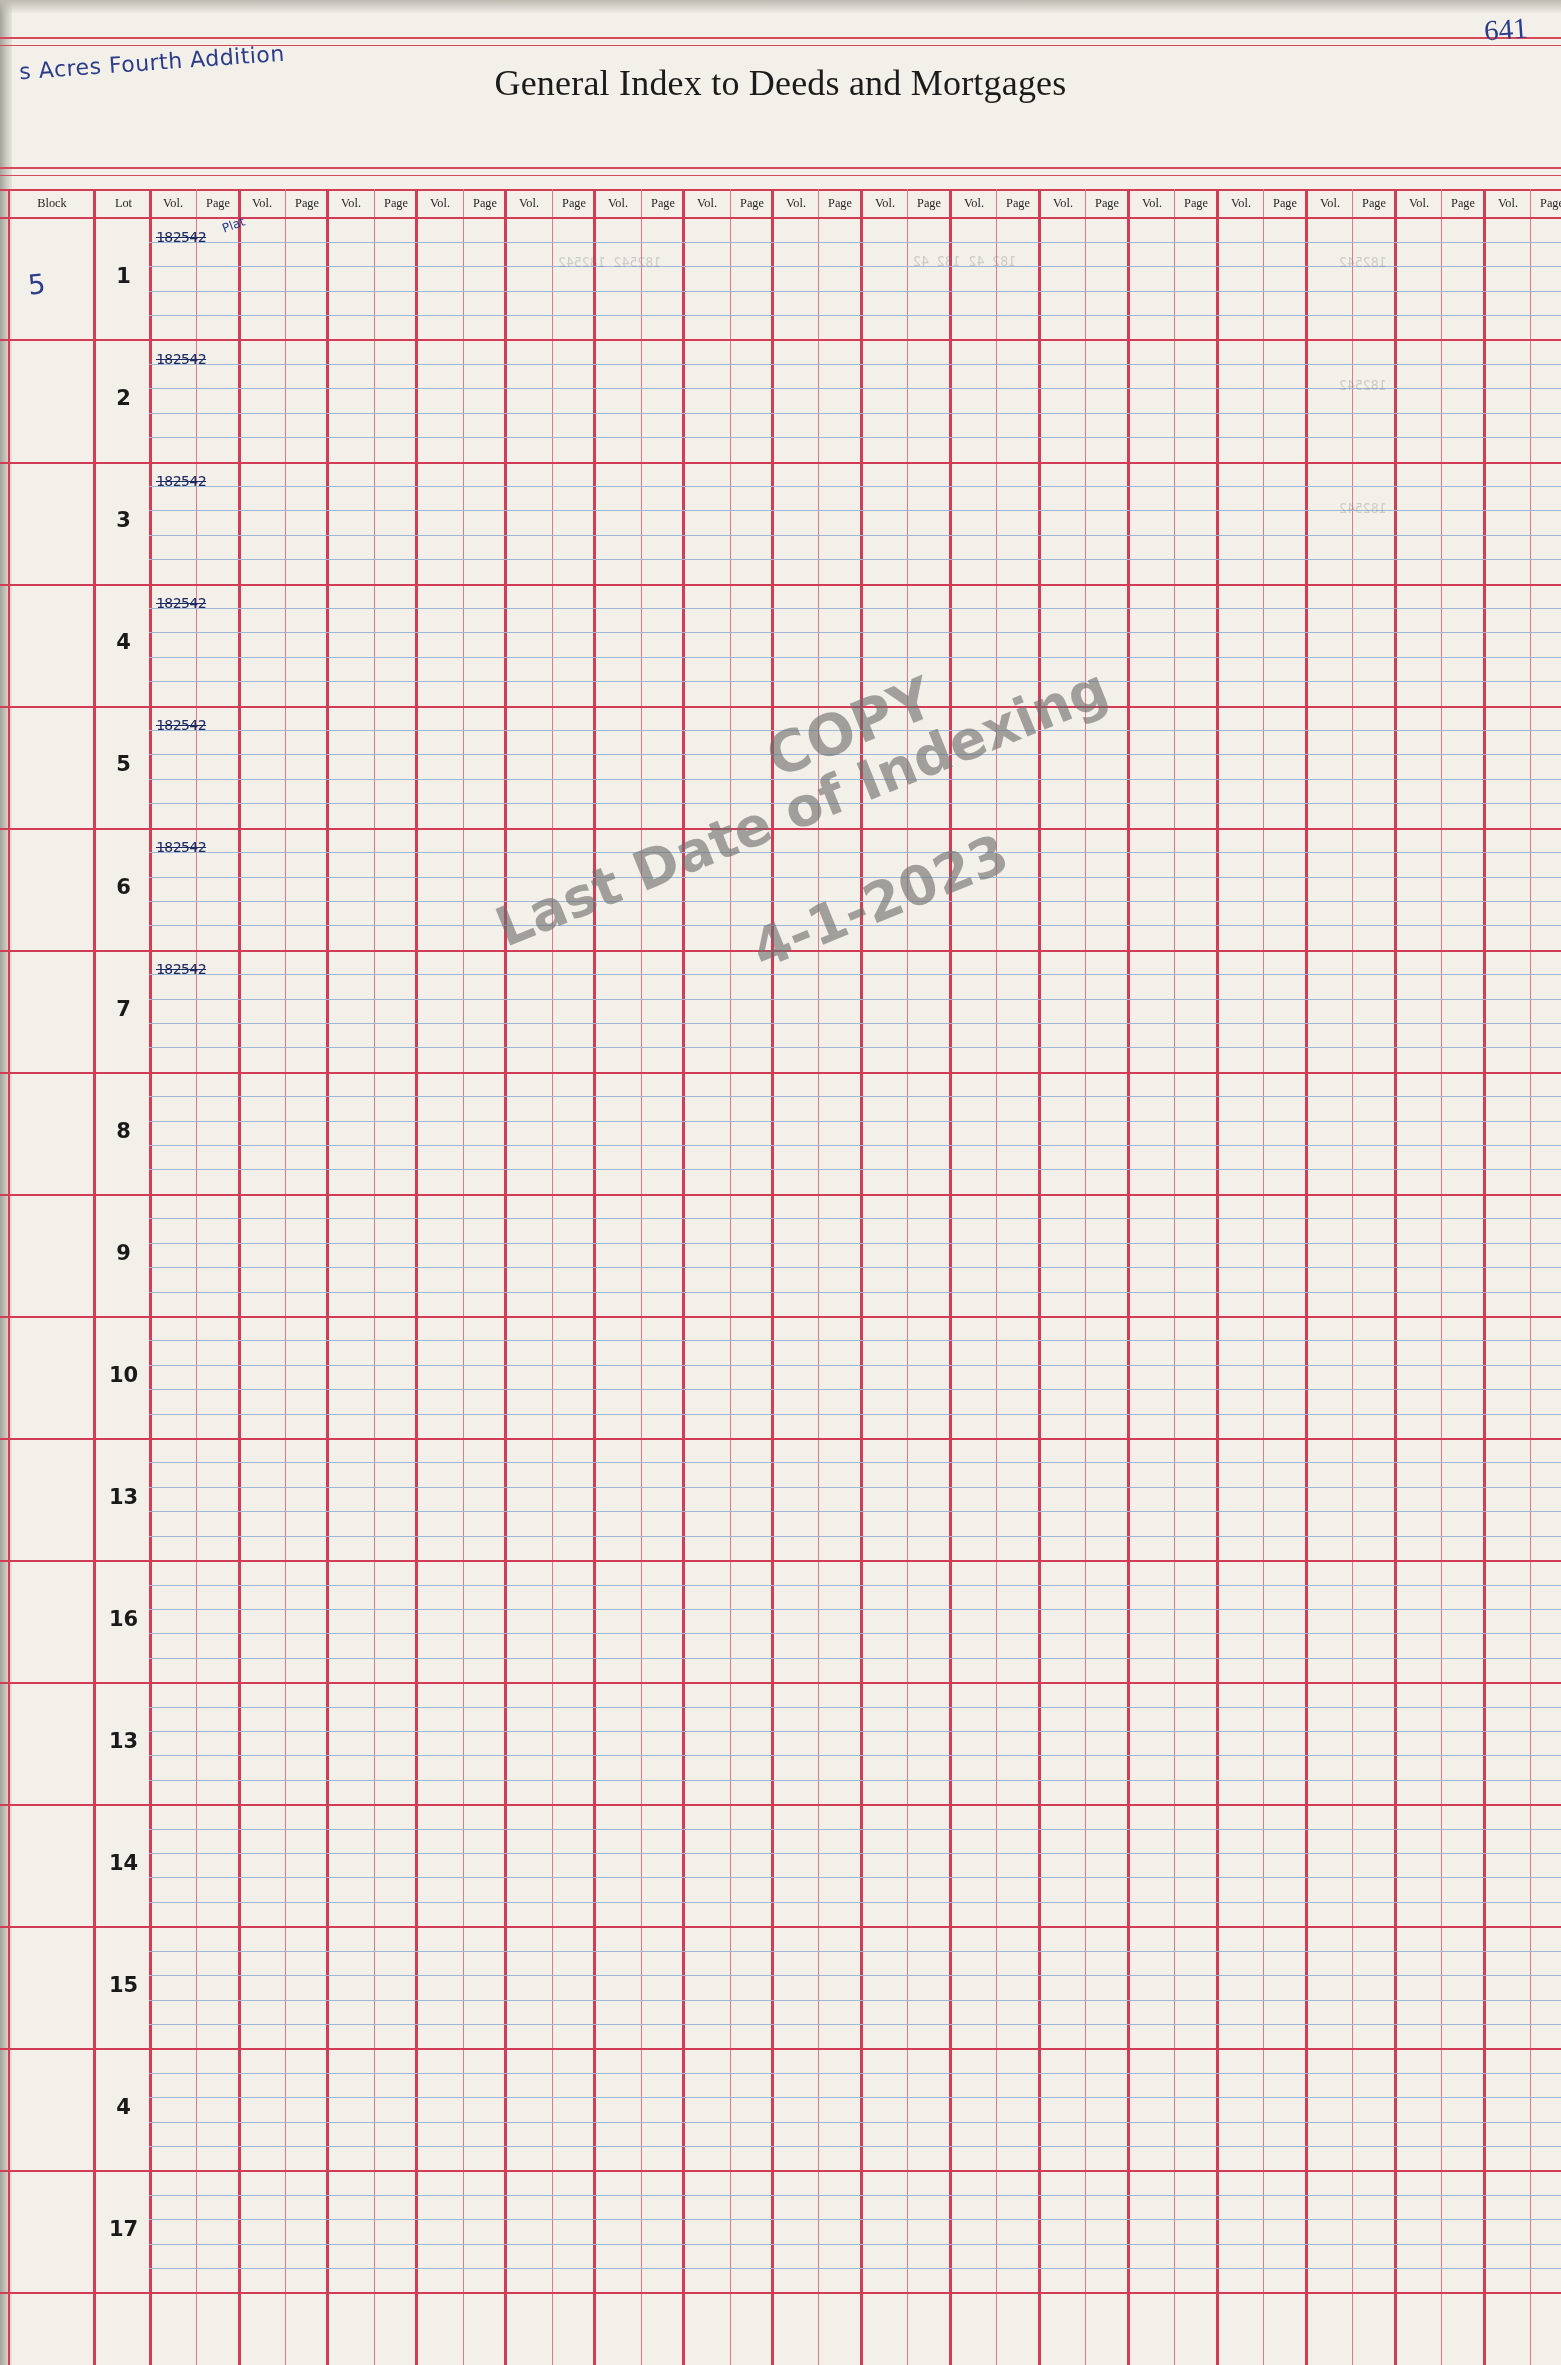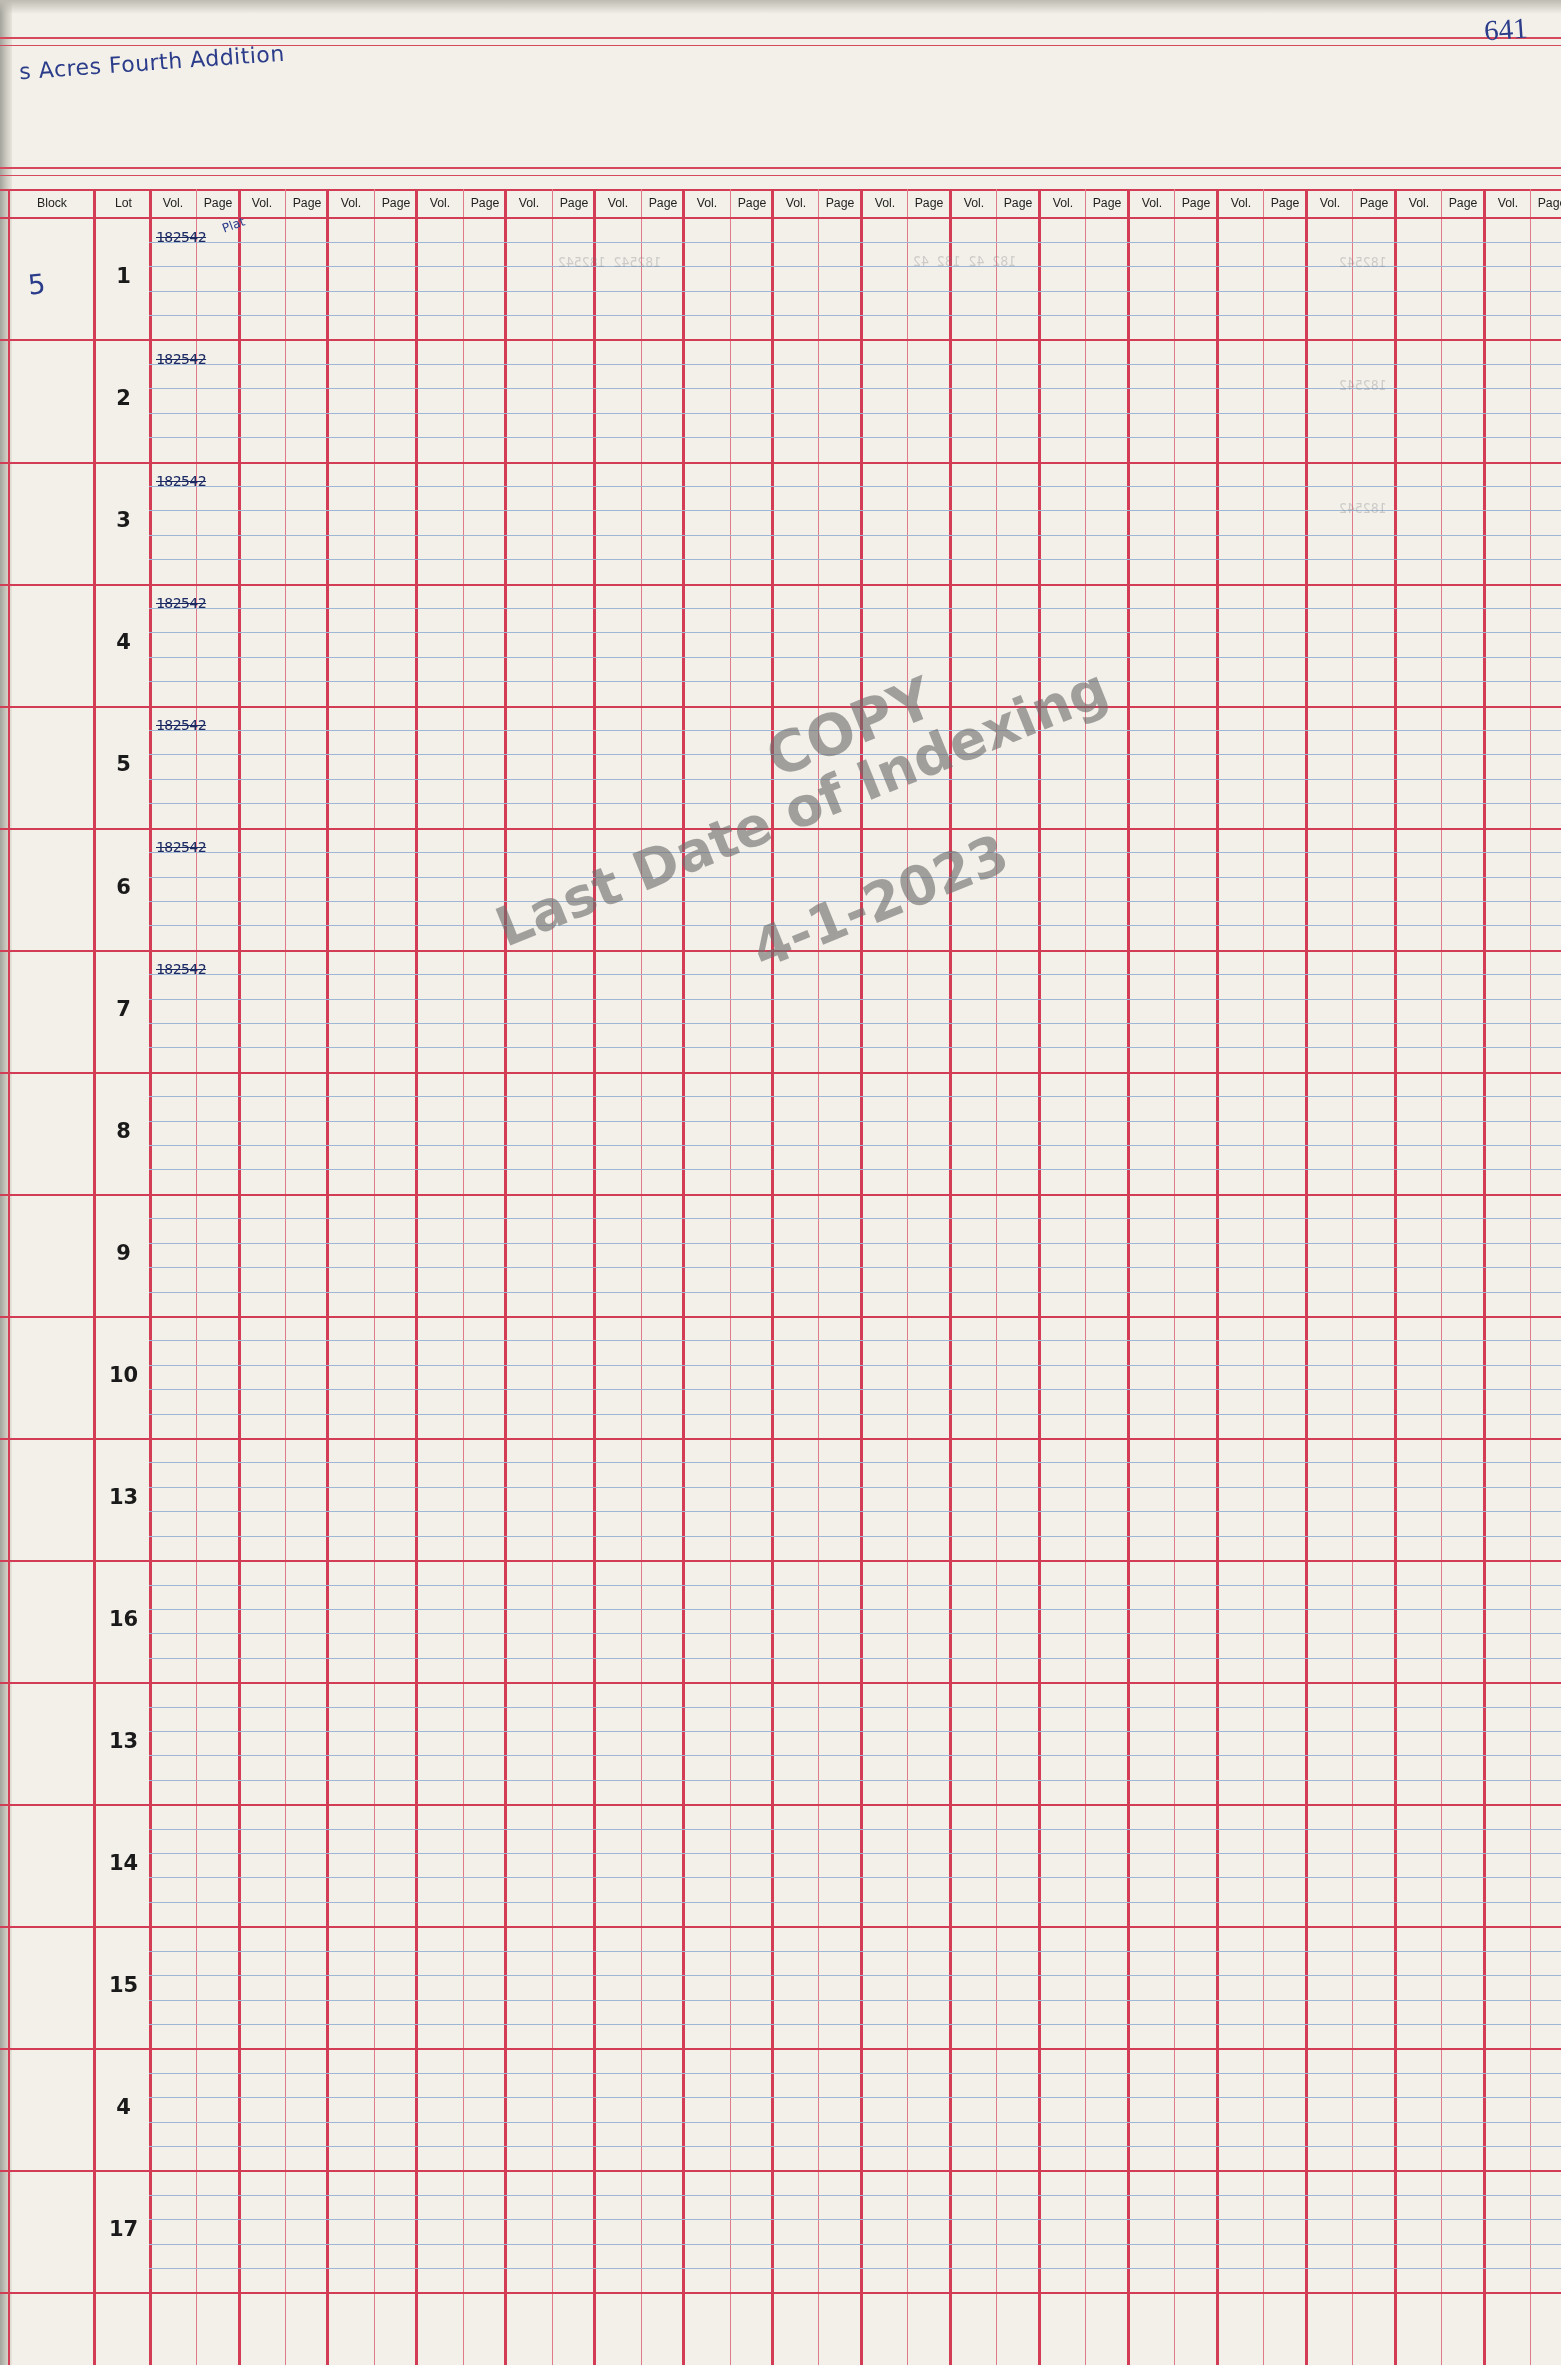--- a/index.html
+++ b/index.html
@@ -120,21 +120,21 @@
     height: 2224px;
   }
   .col-head {
     position: absolute;
     top: 0;
     height: 28px;
     line-height: 28px;
     text-align: center;
     font-size: 12.3px;
     color: #1f1f1f;
-    font-family: Liberation Sans, sans-serif;
+    font-family: Liberation Serif, serif;
   }
   .vline {
     position: absolute;
     top: 0;
     width: 1.4px;
     height: 2224px;
     background: #de5e70;
   }
   .vline.heavy { width: 2.8px; background: #d23c55; }
   .vline.pair  { width: 1.4px; background: #e07a89; }
@@ -235,20 +235,21 @@
 
   <div class="binding-edge"></div>
   <div class="paper-top-shadow"></div>
 
   <div class="header-wrap">
     <div class="rule rule-a"></div>
     <div class="rule rule-b"></div>
 
     <div class="page-number">641</div>
     <div class="hand-addition">s Acres Fourth Addition</div>
+    <div class="main-title">General Index to Deeds and Mortgages</div>
 
 
     <div class="rule rule-c"></div>
     <div class="rule rule-d"></div>
   </div>
 
   <div id="grid">
       <div class="hline heavy" style="top: 0px;"></div>
       <div class="hline heavy" style="top: 28px;"></div>
       <div class="col-head" style="left: 9.5px; width: 85px;">Block</div>

